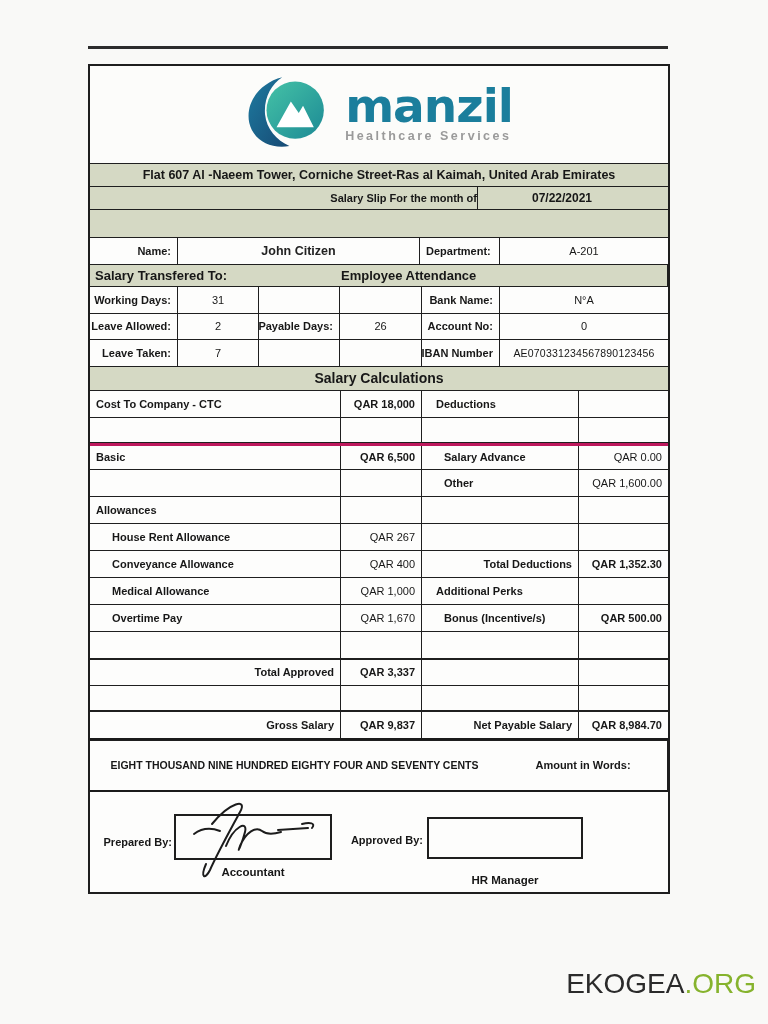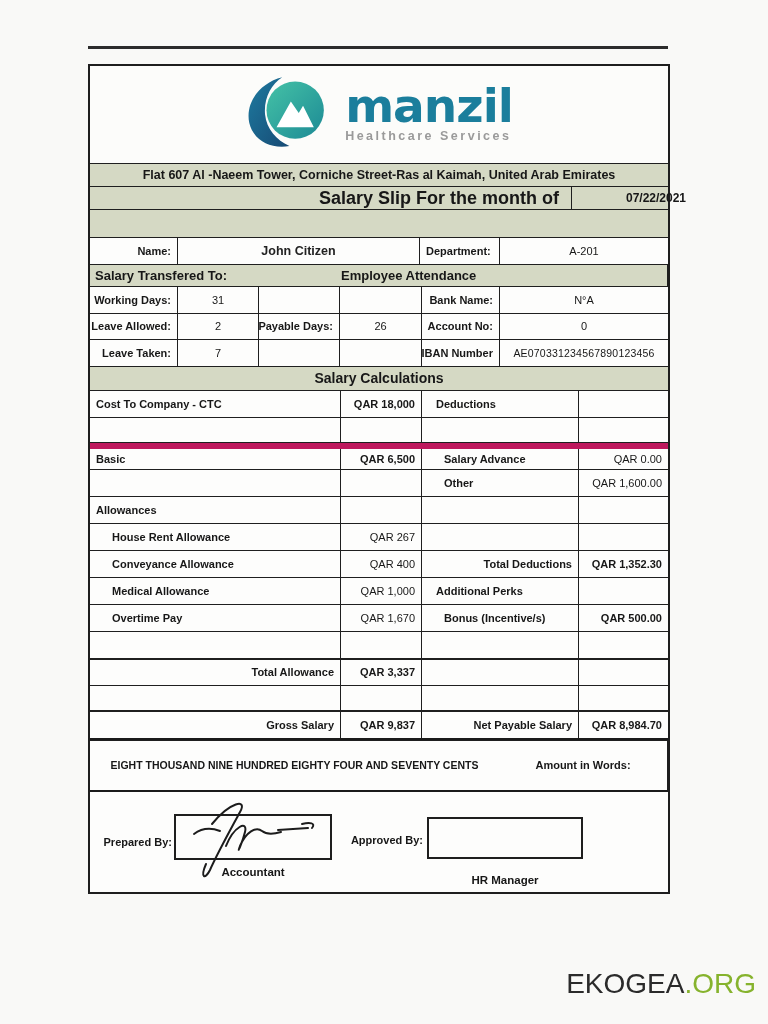--- a/index.html
+++ b/index.html
@@ -43,21 +43,21 @@
     font-size:47px; line-height:0.85; color:#1b7e9c; letter-spacing:-1px;
   }
   .logo-text .tagline {
     font-size:12.5px; font-weight:bold; color:#9a9a9a; letter-spacing:2.5px; margin-top:3px;
   }
 
   
   .addr-row { height:23px; }
   .addr-cell { width:578px; font-size:12.5px; font-weight:bold; justify-content:center; }
   .month-row { height:23px; }
-  .month-label { width:482px; font-size:18px; font-weight:bold; justify-content:flex-end; padding-right:12px; }
+  .month-label { width:388px; font-size:11px; font-weight:bold; justify-content:flex-end; padding-right:0; }
   .month-value { width:168px; font-size:12px; font-weight:bold; justify-content:center; }
   .sechdr-row { height:28px; }
   .sechdr-cell { width:490px; justify-content:center; font-size:15px; font-weight:bold;margin-top:36px; }
   .sechdr-cell .u { text-decoration:underline; }
 
   
   .ei-row { height:27px; }
   .ei-l  { width:88px;  font-weight:bold; justify-content:flex-end; }
   .ei-v  { width:242px; justify-content:center; }
   .ei-l2 { width:80px;  font-weight:bold; }
@@ -214,21 +214,21 @@
     <div class="cell sc-a2 last"></div>
   </div>
 
   <div class="row blank-row">
     <div class="cell sc-l"></div>
       <div class="cell sc-a"></div>
       <div class="cell sc-l2"></div>
       <div class="cell sc-a2 last"></div>
   </div>
 
-  <div class="row sc-row" style="border-top:6px solid #be185d;">
+  <div class="row sc-row" style="border-top:3px solid #be185d;">
     <div class="cell sc-l b">Basic</div>
     <div class="cell sc-a b">QAR 6,500</div>
     <div class="cell sc-l2 b ind">Salary Advance</div>
     <div class="cell sc-a2 last">QAR 0.00</div>
   </div>
 
   <div class="row sc-row">
     <div class="cell sc-l"></div>
     <div class="cell sc-a"></div>
     <div class="cell sc-l2 b ind">Other</div>
@@ -271,21 +271,21 @@
   </div>
 
   <div class="row sc-row">
     <div class="cell sc-l"></div>
       <div class="cell sc-a"></div>
       <div class="cell sc-l2"></div>
       <div class="cell sc-a2 last"></div>
   </div>
 
   <div class="row sc-row" style="border-top:1px solid #1f1f1f;">
-    <div class="cell sc-l b jr">Total Allowance</div>
+    <div class="cell sc-l b jr">Total Approved</div>
     <div class="cell sc-a b">QAR 3,337</div>
     <div class="cell sc-l2"></div>
       <div class="cell sc-a2 last"></div>
   </div>
 
   <div class="row blank-row">
     <div class="cell sc-l"></div>
       <div class="cell sc-a"></div>
       <div class="cell sc-l2"></div>
       <div class="cell sc-a2 last"></div>

